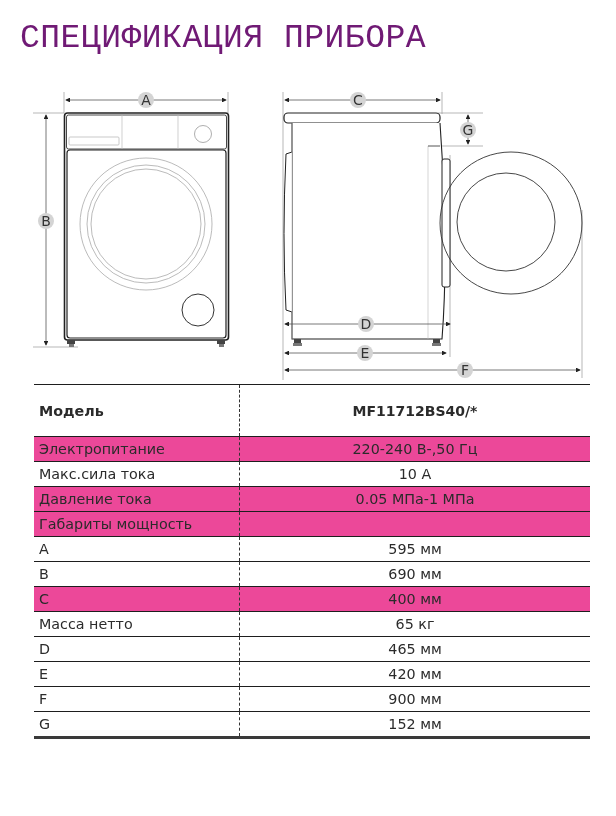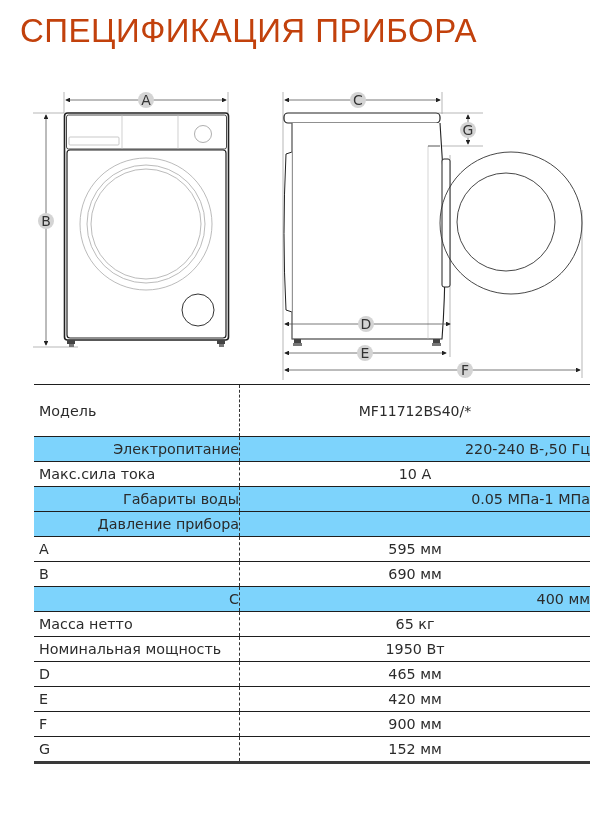--- a/index.html
+++ b/index.html
@@ -1,31 +1,31 @@
 <!DOCTYPE html>
 <html><head>
 <meta charset="utf-8">
 <style>
   html, body { margin:0; padding:0; background:#ffffff; }
   body { width:616px; height:816px; position:relative; overflow:hidden;
          font-family:"DejaVu Sans", "Liberation Sans", sans-serif; color:#2a2a2a; }
-  .title { position:absolute; left:20px; top:12px; font-size:33px; font-weight:300;
-           letter-spacing:0.5px; color:#c2410c; font-family:Liberation Sans, sans-serif; }
+  .title { position:absolute; left:20px; top:20px; font-size:33px; font-weight:300;
+           letter-spacing:0.5px; color:#701a75; font-family:Liberation Mono, monospace; }
   .diagram { position:absolute; left:0; top:80px; width:616px; height:300px; }
   .diagram svg { width:616px; height:300px; display:block; }
   .lbl-txt { font-family:"DejaVu Sans", sans-serif; font-size:14px; fill:#333; }
   table.spec { position:absolute; left:34px; top:384px; width:556px; border-collapse:collapse;
                font-size:14.3px; color:#2b2b2b; }
   table.spec td { padding:0 0 0 5px; height:24px; border-bottom:1.5px solid #1e1e1e; }
-  table.spec tr:first-child td { border-top:1.5px solid #1e1e1e; }
+  table.spec tr:first-child td { border-top:1.5px solid #1e1e1e;font-weight:bold; }
   table.spec td.k { width:200px; border-right:1px dashed #333; }
   table.spec td.v { text-align:center; padding-left:0; }
   table.spec tr.tall td { height:51px; }
   table.spec tr.tall td.v { font-size:14px; }
-  table.spec tr.shade td { background:#7dd3fc;text-align:right; }
+  table.spec tr.shade td { background:#ec4899; }
   table.spec tr.last td { border-bottom:3px solid #3a3a3a; }
 </style>
 </head>
 <body>
 
 <div class="title">СПЕЦИФИКАЦИЯ ПРИБОРА</div>
 
 <div class="diagram">
   <svg viewBox="0 80 616 300" xmlns="http://www.w3.org/2000/svg">
     <defs>
@@ -129,46 +129,42 @@
     </tr>
     <tr class="shade">
       <td class="k">Электропитание</td>
       <td class="v">220-240 В-,50 Гц</td>
     </tr>
     <tr>
       <td class="k">Макс.сила тока</td>
       <td class="v">10 А</td>
     </tr>
     <tr class="shade">
-      <td class="k">Габариты воды</td>
+      <td class="k">Давление тока</td>
       <td class="v">0.05 МПа-1 МПа</td>
     </tr>
     <tr class="shade">
-      <td class="k">Давление прибора</td>
+      <td class="k">Габариты мощность</td>
       <td class="v"></td>
     </tr>
     <tr>
       <td class="k">A</td>
       <td class="v">595 мм</td>
     </tr>
     <tr>
       <td class="k">B</td>
       <td class="v">690 мм</td>
     </tr>
     <tr class="shade">
       <td class="k">C</td>
       <td class="v">400 мм</td>
     </tr>
     <tr>
       <td class="k">Масса нетто</td>
       <td class="v">65 кг</td>
-    </tr>
-    <tr>
-      <td class="k">Номинальная мощность</td>
-      <td class="v">1950 Вт</td>
     </tr>
     <tr>
       <td class="k">D</td>
       <td class="v">465 мм</td>
     </tr>
     <tr>
       <td class="k">E</td>
       <td class="v">420 мм</td>
     </tr>
     <tr>

